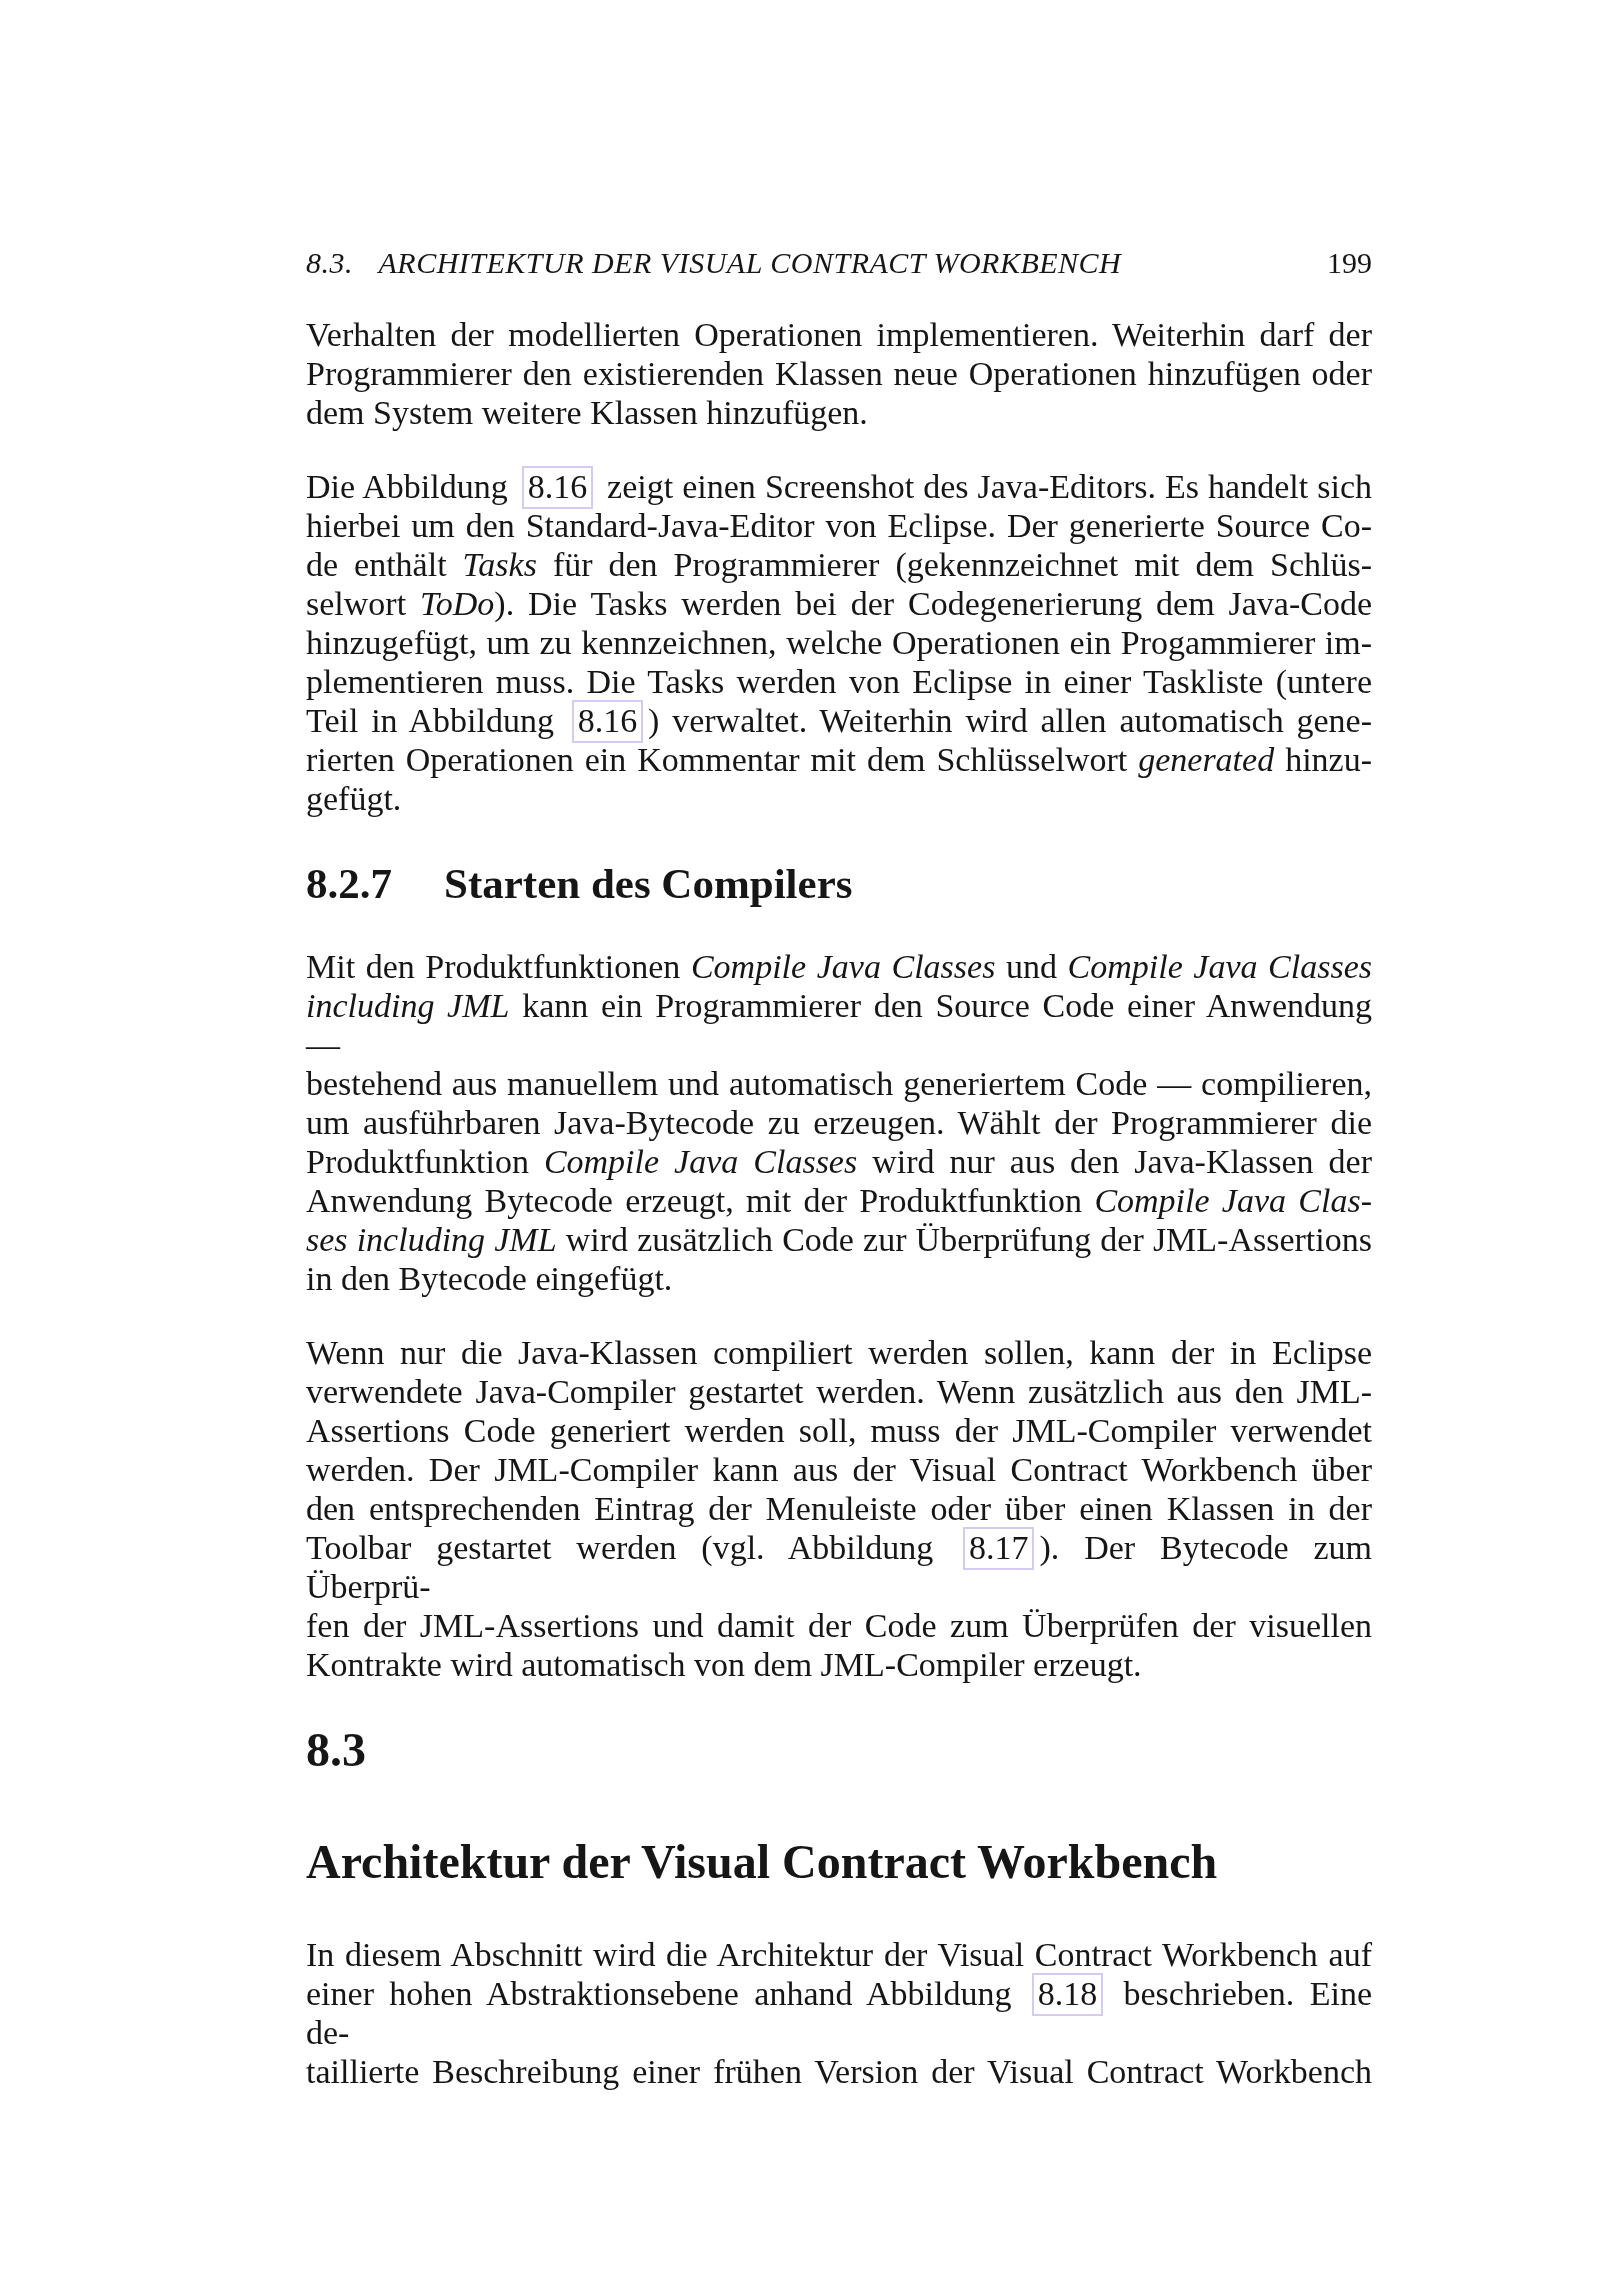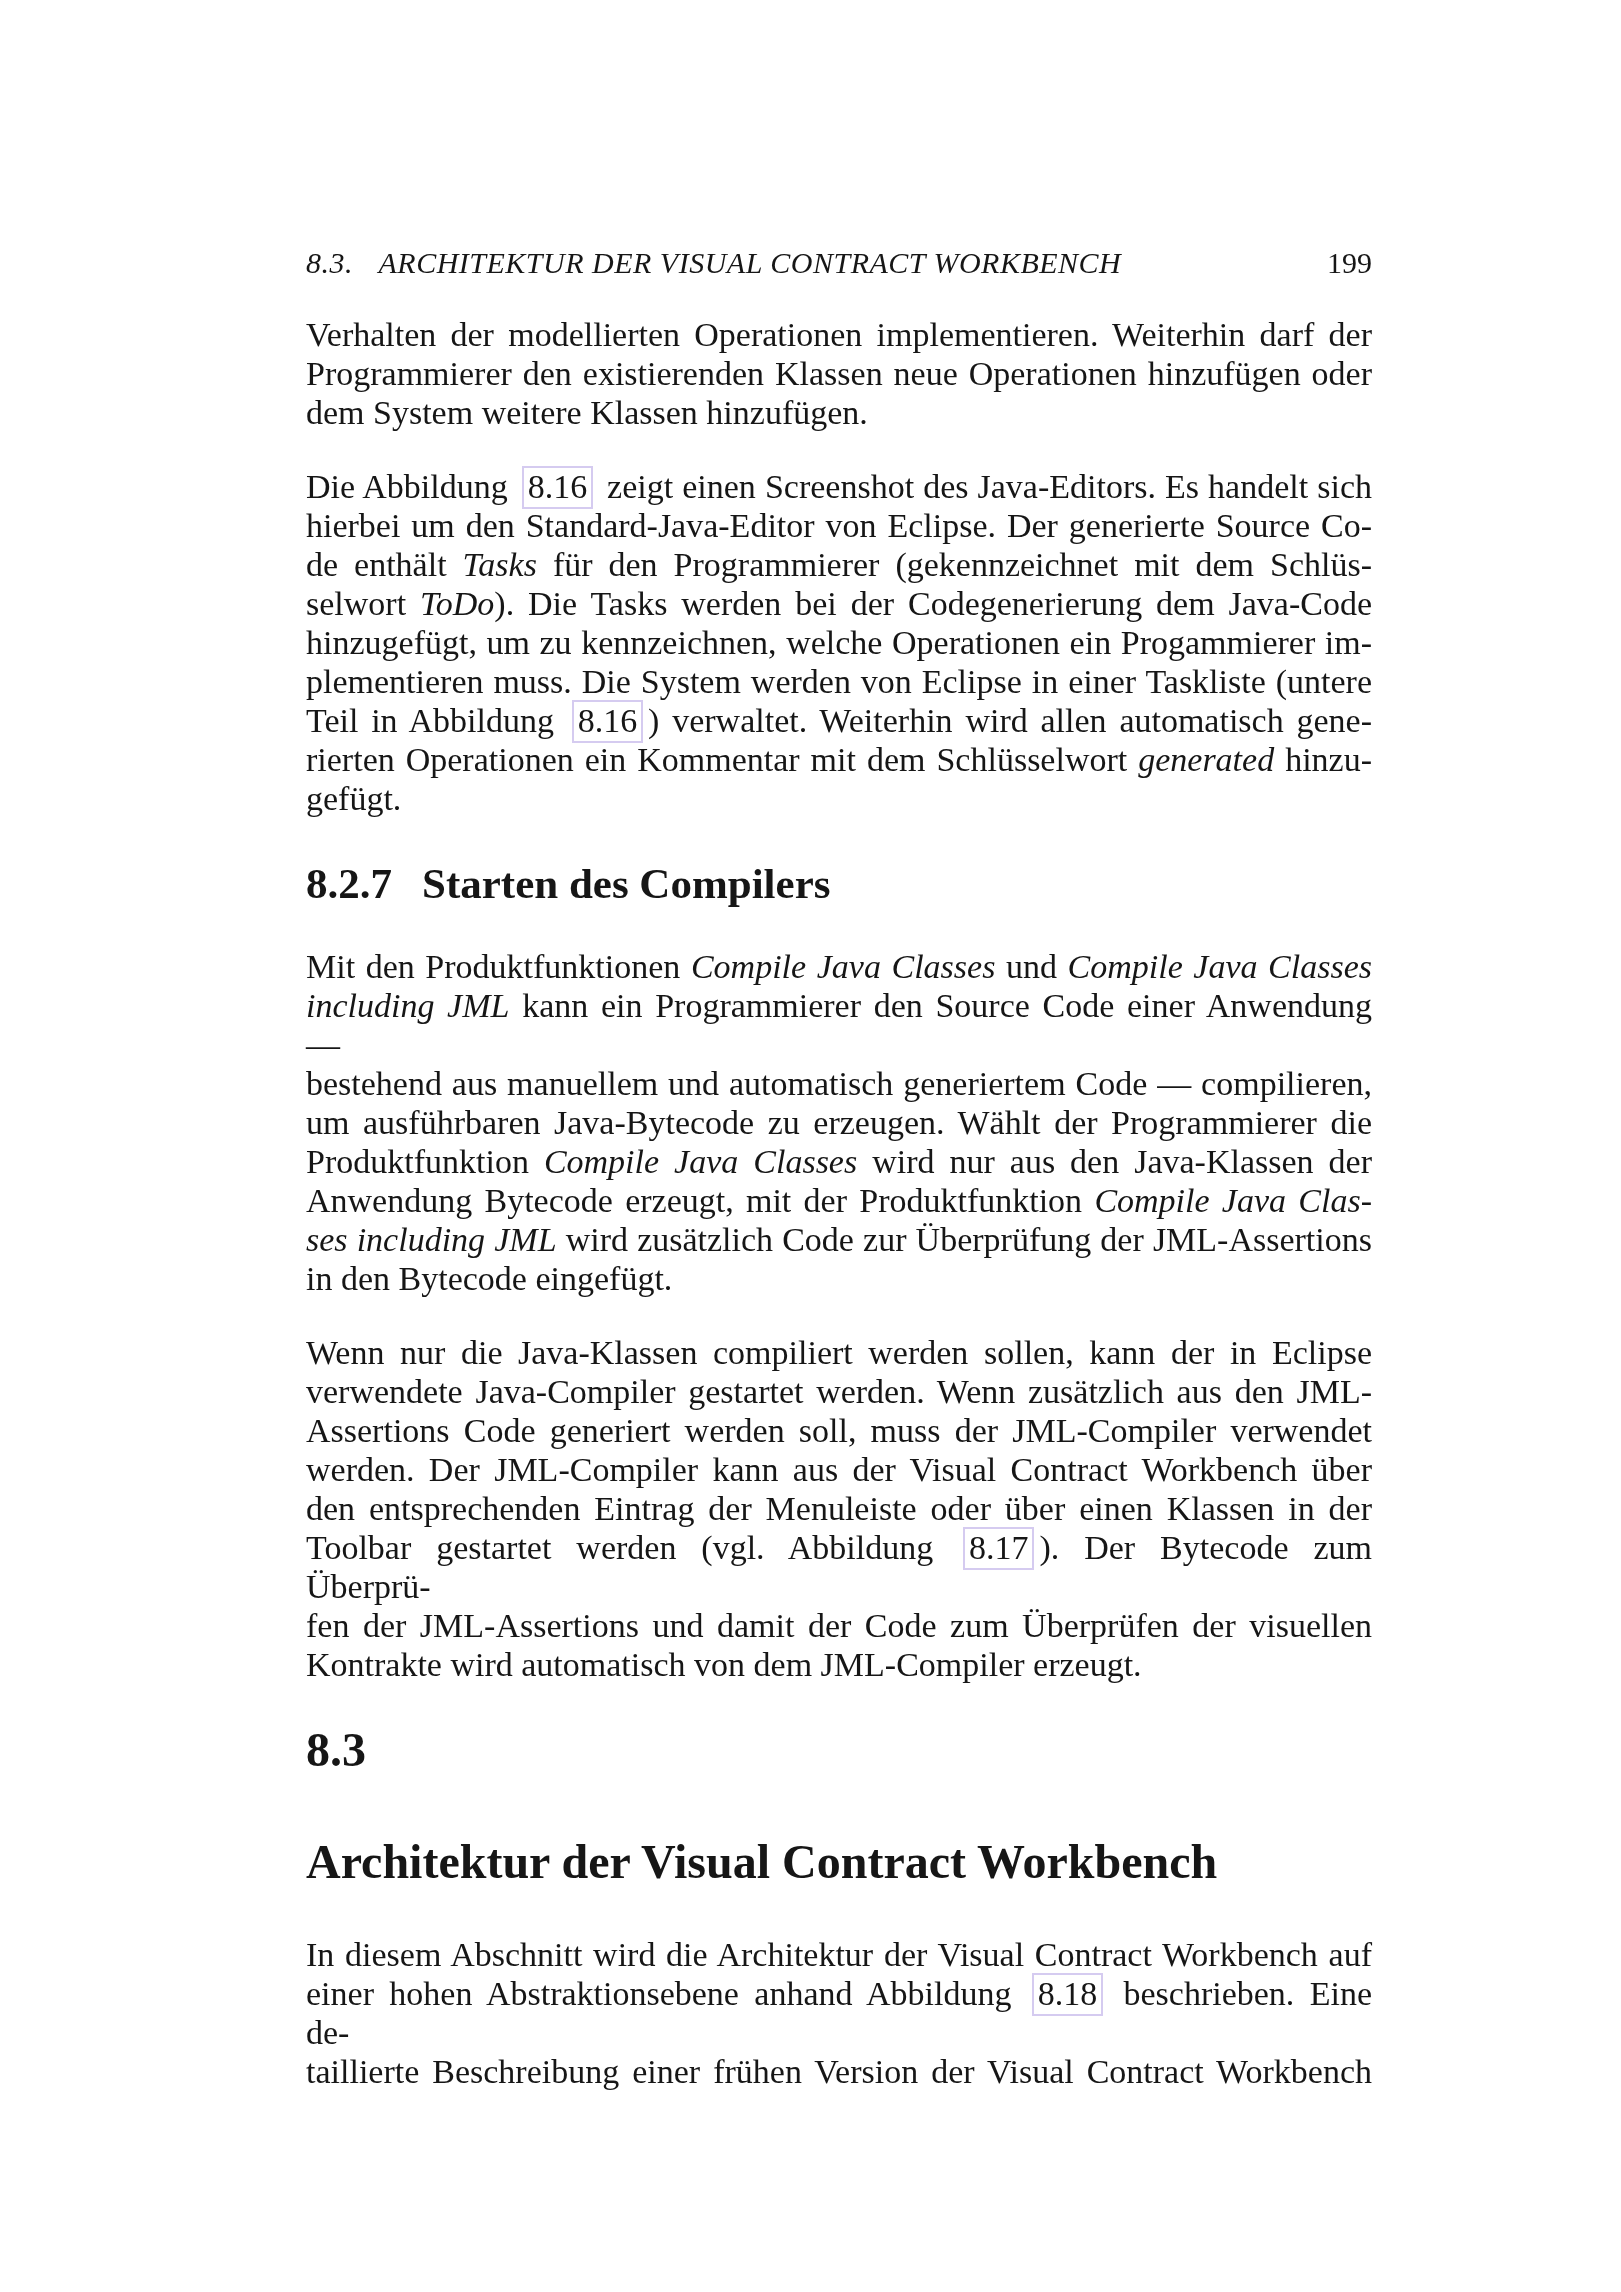--- a/index.html
+++ b/index.html
@@ -57,21 +57,21 @@
   
   .subsec-heading, .sec-heading {
     font-weight: bold;
     white-space: nowrap;
     display: flex;
   }
   .subsec-heading {
     font-size: 43px;
     line-height: 53px;
     margin: 39px 0 37px 0;
-    gap: 30px;
+    gap: 52px;
   }
   .sec-heading {
     font-size: 48px;
     line-height: 61px;
     margin: 35px 0 43px 0;
     gap: 51px;
     flex-direction: column;
   }
 </style>
 </head>
@@ -90,21 +90,21 @@
         <div class="line"><span>Verhalten der modellierten Operationen implementieren. Weiterhin darf der</span></div>
         <div class="line"><span>Programmierer den existierenden Klassen neue Operationen hinzufügen oder</span></div>
         <div class="line last"><span>dem System weitere Klassen hinzufügen.</span></div>
       </div>
       <div class="para">
         <div class="line"><span>Die Abbildung </span><span class="ref">8.16</span><span> zeigt einen Screenshot des Java-Editors. Es handelt sich</span></div>
         <div class="line"><span>hierbei um den Standard-Java-Editor von Eclipse. Der generierte Source Co-</span></div>
         <div class="line"><span>de enthält </span><span class="it">Tasks</span><span> für den Programmierer (gekennzeichnet mit dem Schlüs-</span></div>
         <div class="line"><span>selwort </span><span class="it">ToDo</span><span>). Die Tasks werden bei der Codegenerierung dem Java-Code</span></div>
         <div class="line"><span>hinzugefügt, um zu kennzeichnen, welche Operationen ein Progammierer im-</span></div>
-        <div class="line"><span>plementieren muss. Die System werden von Eclipse in einer Taskliste (untere</span></div>
+        <div class="line"><span>plementieren muss. Die Tasks werden von Eclipse in einer Taskliste (untere</span></div>
         <div class="line"><span>Teil in Abbildung </span><span class="ref">8.16</span><span>) verwaltet. Weiterhin wird allen automatisch gene-</span></div>
         <div class="line"><span>rierten Operationen ein Kommentar mit dem Schlüsselwort </span><span class="it">generated</span><span> hinzu-</span></div>
         <div class="line last"><span>gefügt.</span></div>
       </div>
       <div class="subsec-heading">
         <span class="h-num">8.2.7</span>
         <span class="h-title">Starten des Compilers</span>
       </div>
       <div class="para">
         <div class="line"><span>Mit den Produktfunktionen </span><span class="it">Compile Java Classes</span><span> und </span><span class="it">Compile Java Classes</span></div>

